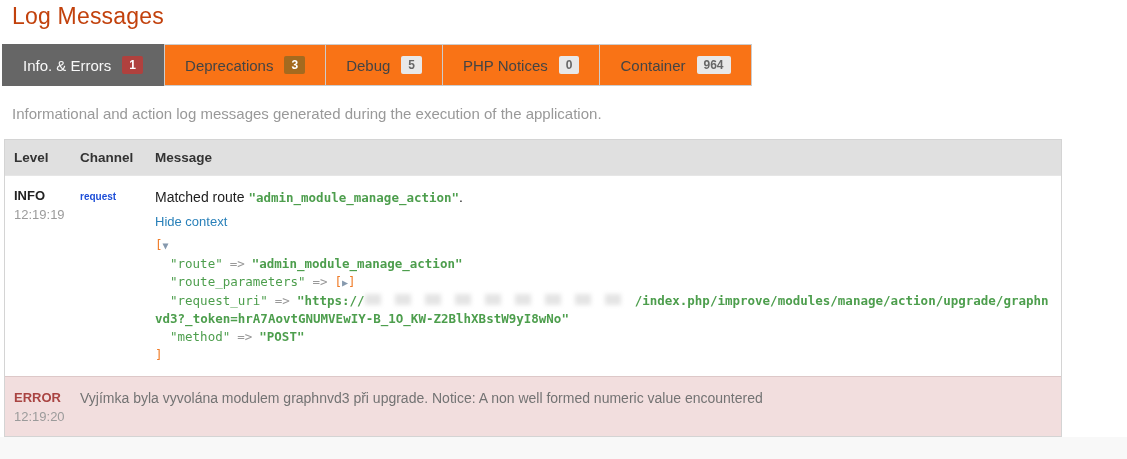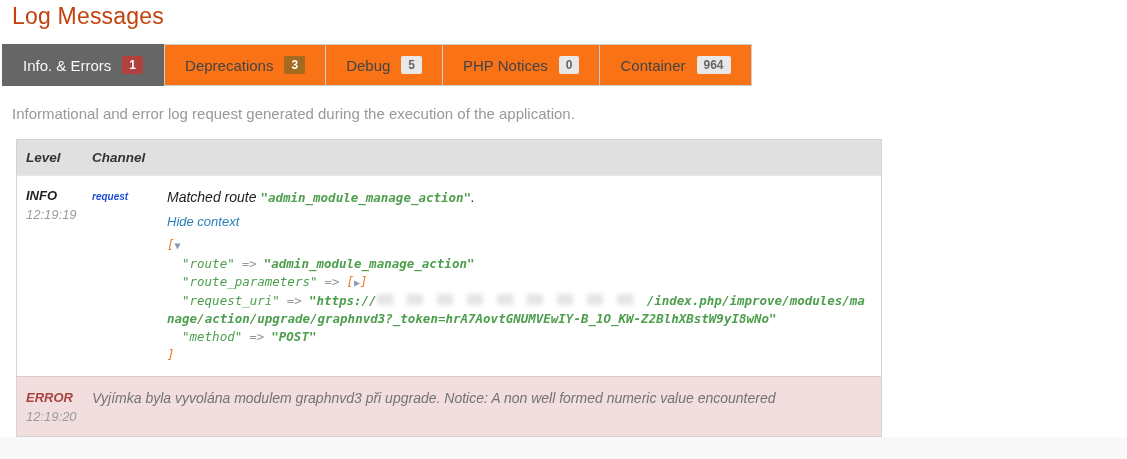--- a/index.html
+++ b/index.html
@@ -32,22 +32,22 @@
     margin-left: 11px; padding: 2px 7px; border-radius: 2px;
     font-size: 12px; font-weight: bold; line-height: 14px;
     background: var(--badge-gray-bg); color: #666;
   }
   .badge.red  { background: var(--badge-red);  color: #fff; }
   .badge.gold { background: var(--badge-gold); color: #fff; }
   
   .description { margin: 19px 0 0 12px; font-size: 15px; color: #999; }
   
   .log-table {
-    margin: 17px 0 0 16px; width: 866px;
-    border: 1px solid #d4d4d4; background: #fff; font-size: 13px; font-style: italic;
+    margin: 17px 0 0 4px; width: 1058px;
+    border: 1px solid #d4d4d4; background: #fff; font-size: 13px;
   }
   .trow { display: flex; align-items: stretch; }
   .thead { background: #e0e0e0; }
   .thead .cell { font-weight: bold; font-size: 13.5px; color: #333; padding-top: 10px; padding-bottom: 10px; }
   .cell { padding: 12px 0 12px 0; }
   .col-level   { width: 75px;  flex: none; padding-left: 9px; }
   .col-channel { width: 75px;  flex: none; }
   .col-message { flex: 1; padding-right: 12px; min-width: 0; }
   .body-row { border-top: 1px solid #e6e6e6; }
   .level { font-weight: bold; font-size: 13px; color: #222; }
@@ -108,27 +108,28 @@
     <div class="tab">
       <span>PHP Notices</span>
       <span class="badge">0</span>
     </div>
     <div class="tab">
       <span>Container</span>
       <span class="badge">964</span>
     </div>
   </div>
 
-  <p class="description">Informational and error log request generated during the execution of the application.</p>
+  <p class="description">Informational and action log messages generated during the execution of the application.</p>
 
   <div class="log-table">
 
     <div class="trow thead">
       <div class="cell col-level">Level</div>
       <div class="cell col-channel">Channel</div>
+      <div class="cell col-message">Message</div>
     </div>
 
     <div class="trow body-row">
       <div class="cell col-level">
         <div class="level">INFO</div>
         <div class="time">12:19:19</div>
       </div>
       <div class="cell col-channel">
         <span class="channel">request</span>
       </div>

